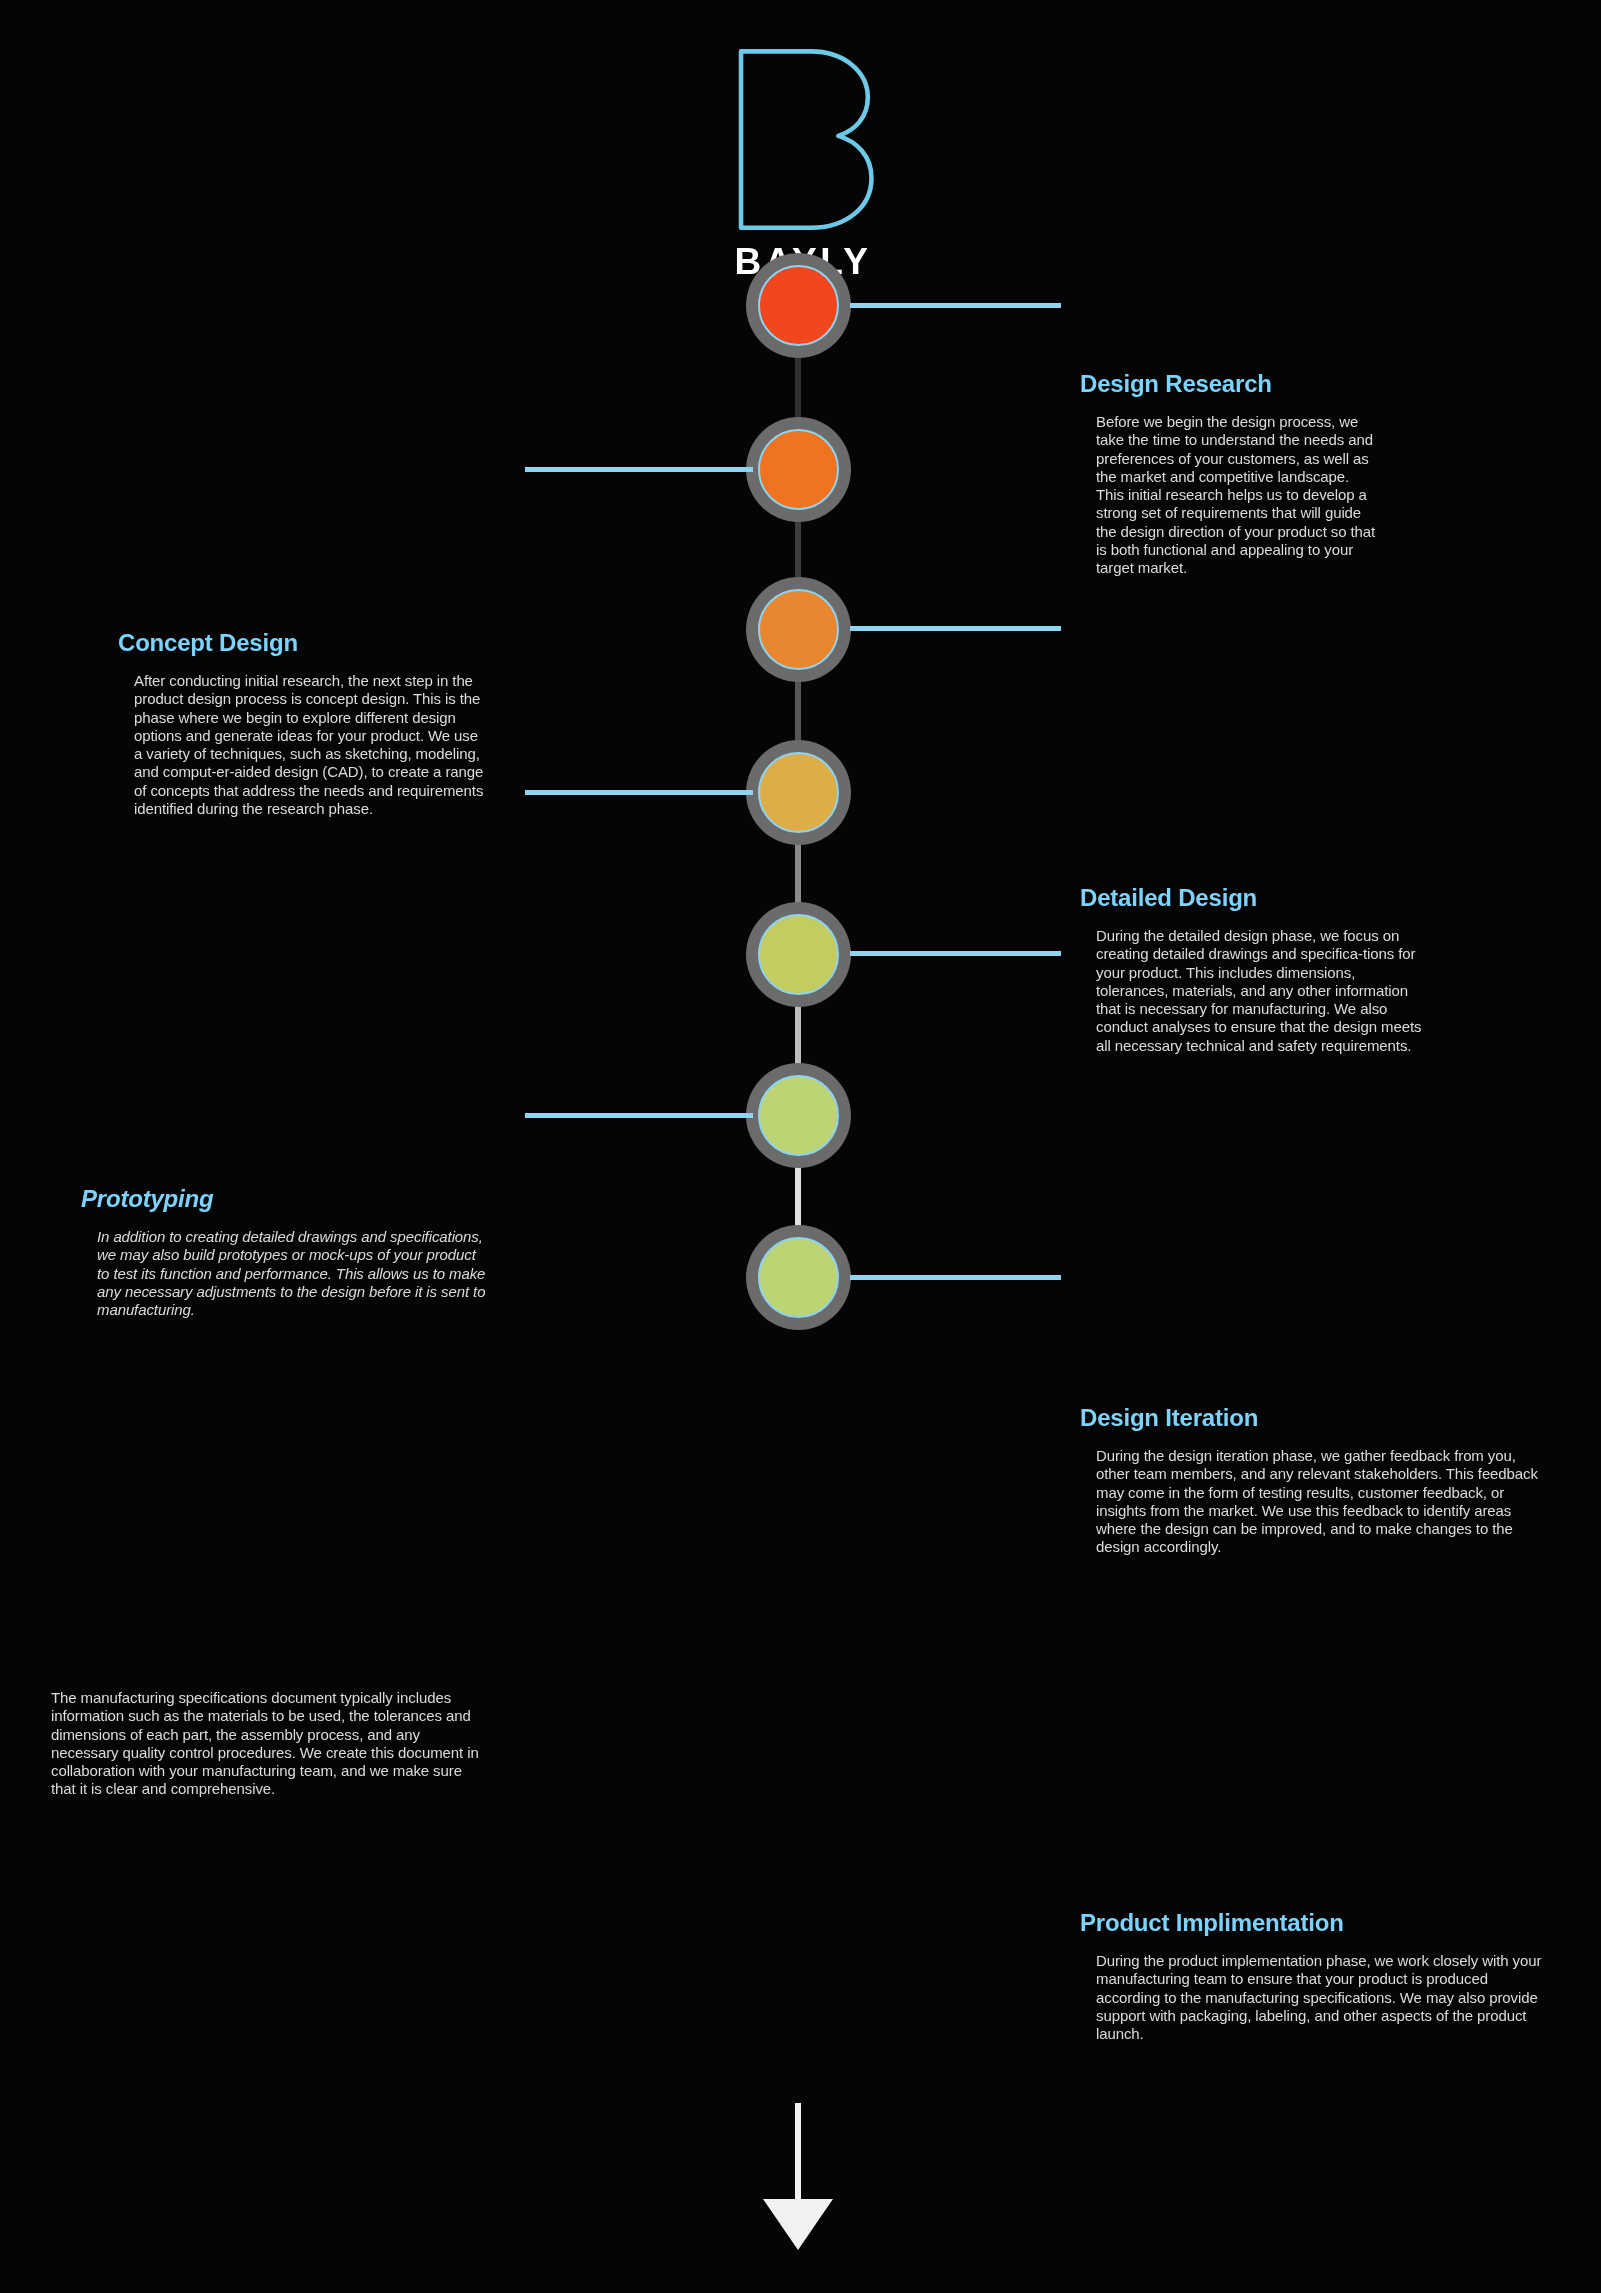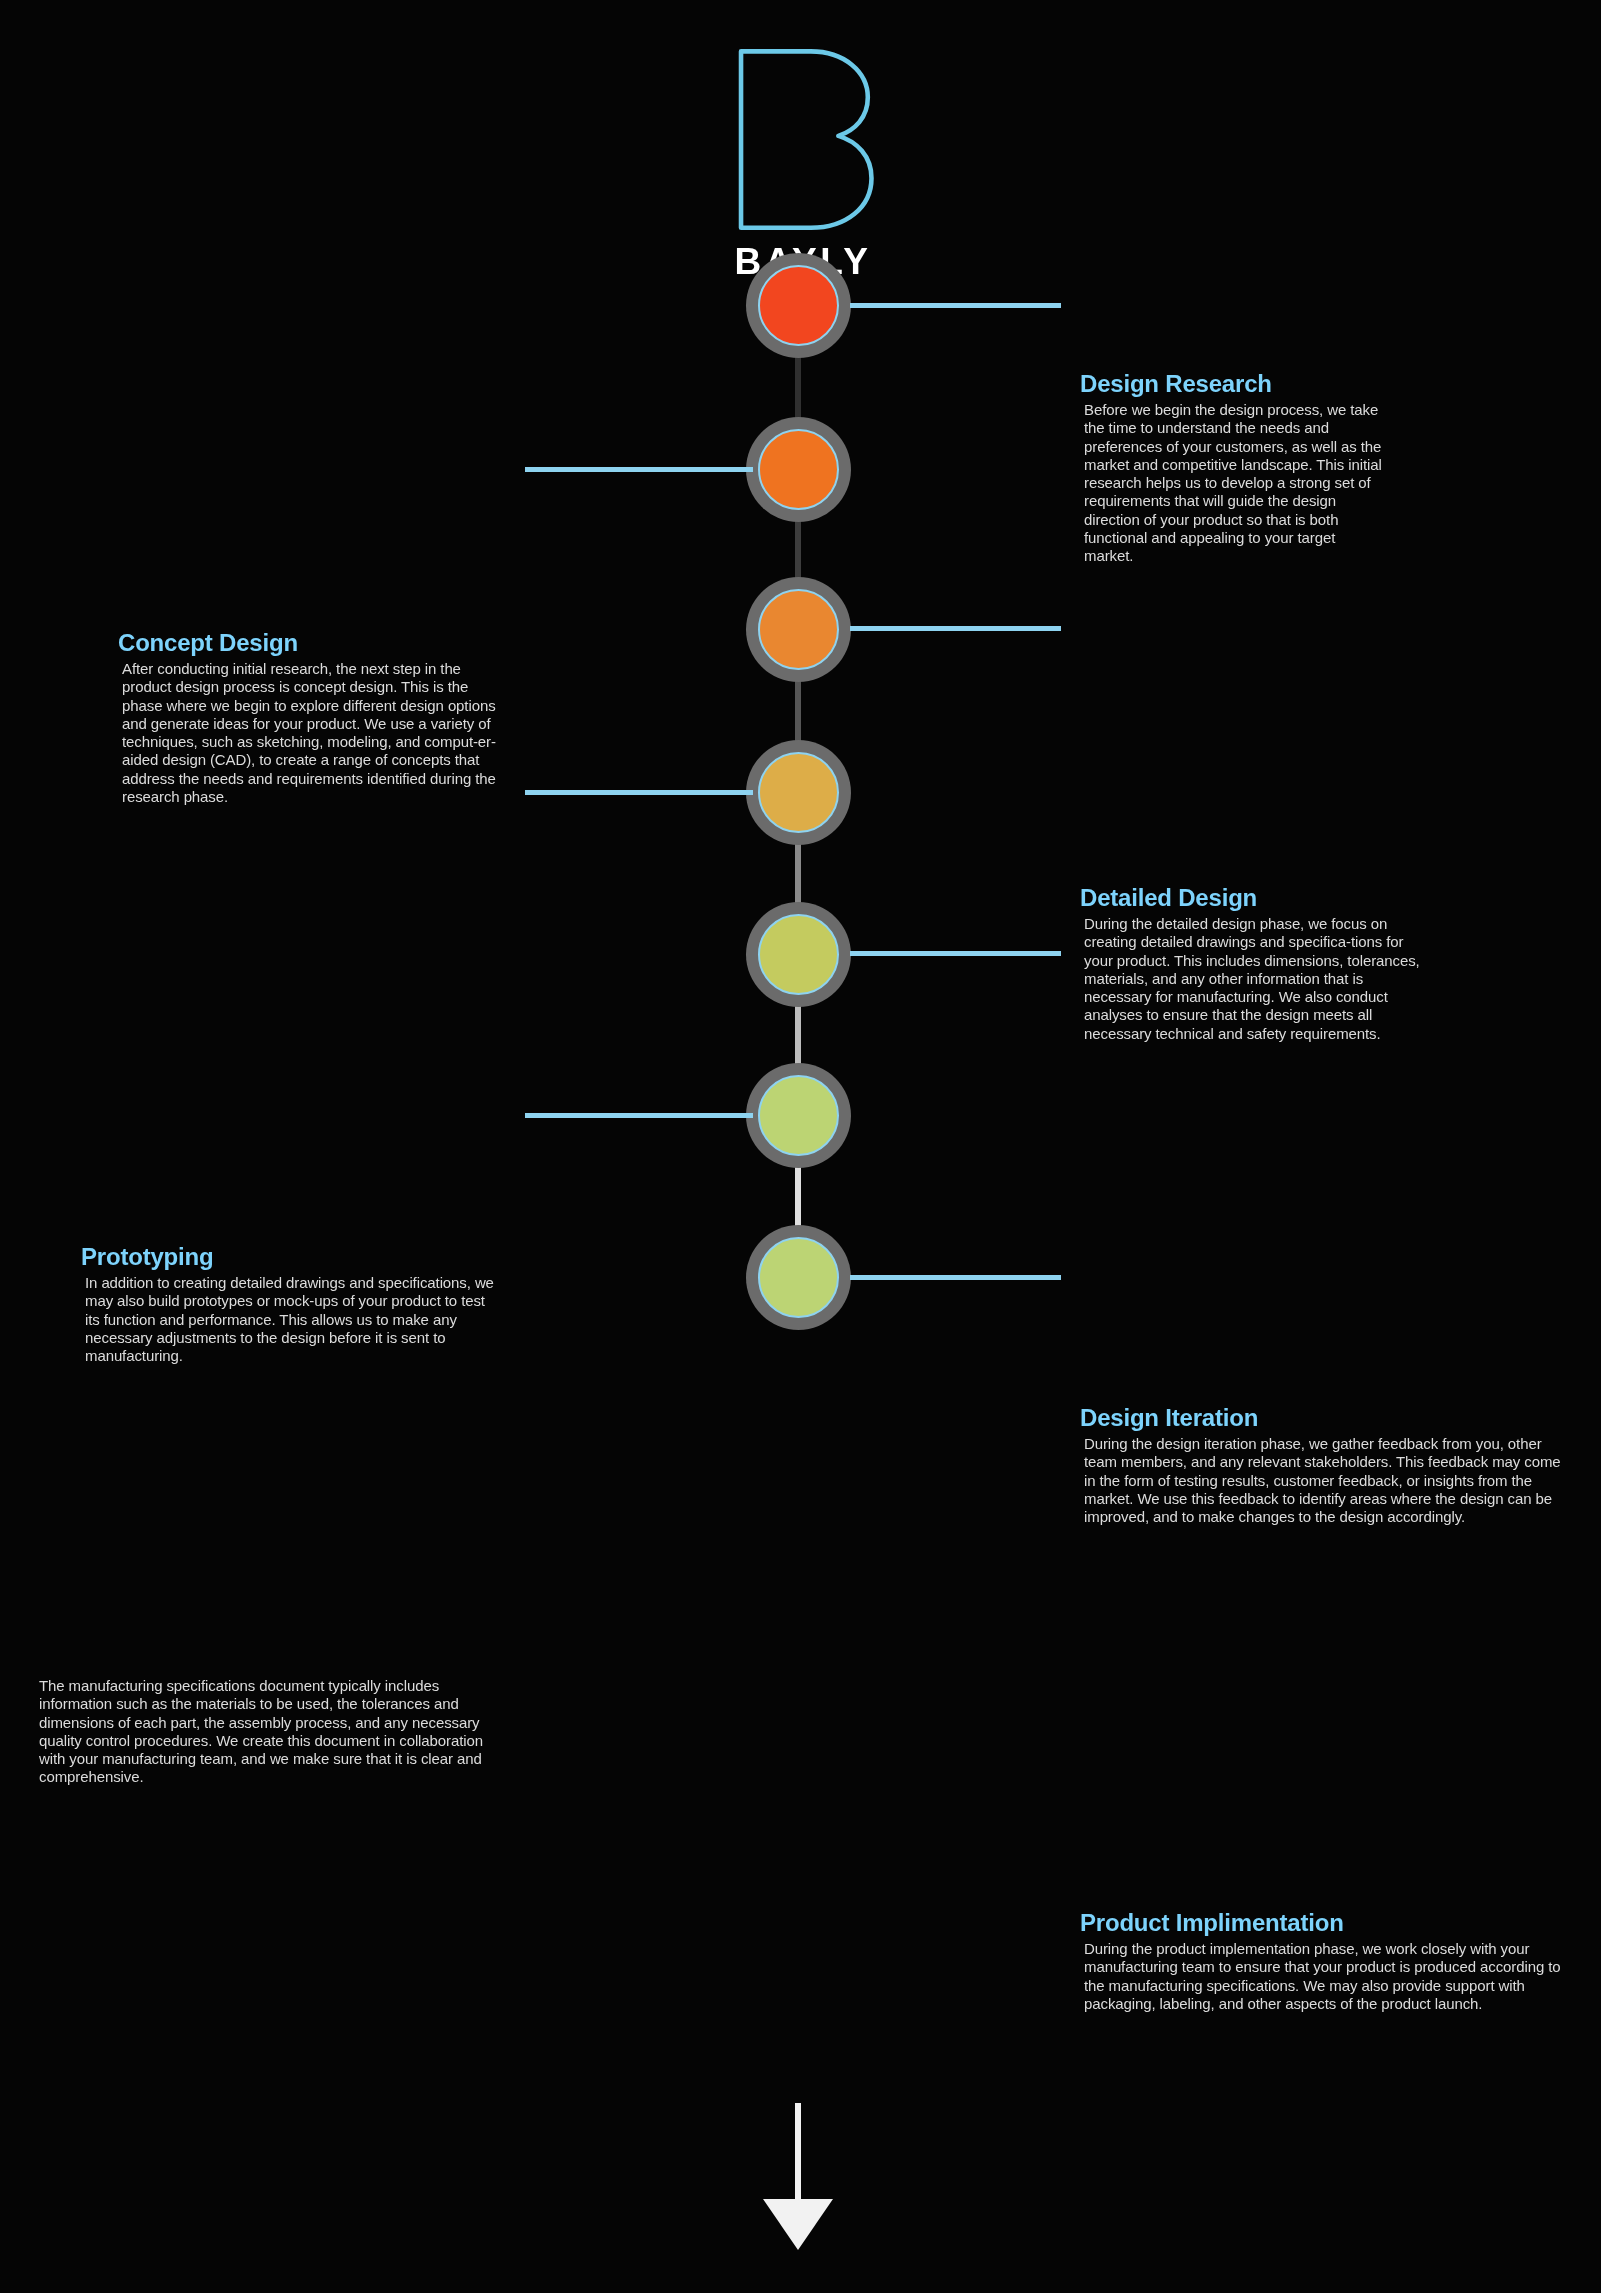--- a/index.html
+++ b/index.html
@@ -99,21 +99,21 @@
   .block.right { text-align: left; }
   .block h2 {
     margin: 0 0 1.8px 0;
     color: #7dd3fc;
     font-size: 24px;
     font-weight: 700;
     line-height: 1.08;
     letter-spacing: -0.2px;
   }
   .block p {
-    margin: 4px;
+    margin: 16px;
     color: #dcdcdc;
     font-size: 15px;
     line-height: 1.22;
     letter-spacing: -0.1px;
   }
 </style>
 </head>
 <body>
 
 <div id="page" style="background: rgb(5, 5, 5);">
@@ -175,21 +175,21 @@
   <div class="block left" style="left:118px; top:630px; width:386px;">
     <h2>Concept Design</h2>
     <p>After conducting initial research, the next step in the product design process is concept design. This is the phase where we begin to explore different design options and generate ideas for your product. We use a variety of techniques, such as sketching, modeling, and comput-er-aided design (CAD), to create a range of concepts that address the needs and requirements identified during the research phase.</p>
   </div>
 
   <div class="block right" style="left:1080px; top:885px; width:358px;">
     <h2>Detailed Design</h2>
     <p>During the detailed design phase, we focus on creating detailed drawings and specifica-tions for your product. This includes dimensions, tolerances, materials, and any other information that is necessary for manufacturing. We also conduct analyses to ensure that the design meets all necessary technical and safety requirements.</p>
   </div>
 
-  <div class="block left" style="left:81px; top:1244px; width:422px;">
+  <div class="block left" style="left:81px; top:1186px; width:422px;font-style:italic;">
     <h2>Prototyping</h2>
     <p>In addition to creating detailed drawings and specifications, we may also build prototypes or mock-ups of your product to test its function and performance. This allows us to make any necessary adjustments to the design before it is sent to manufacturing.</p>
   </div>
 
   <div class="block right" style="left:1080px; top:1405px; width:487px;">
     <h2>Design Iteration</h2>
     <p>During the design iteration phase, we gather feedback from you, other team members, and any relevant stakeholders. This feedback may come in the form of testing results, customer feedback, or insights from the market. We use this feedback to identify areas where the design can be improved, and to make changes to the design accordingly.</p>
   </div>
 
   <div class="block left" style="left:35px; top:1673px; width:468px;">

